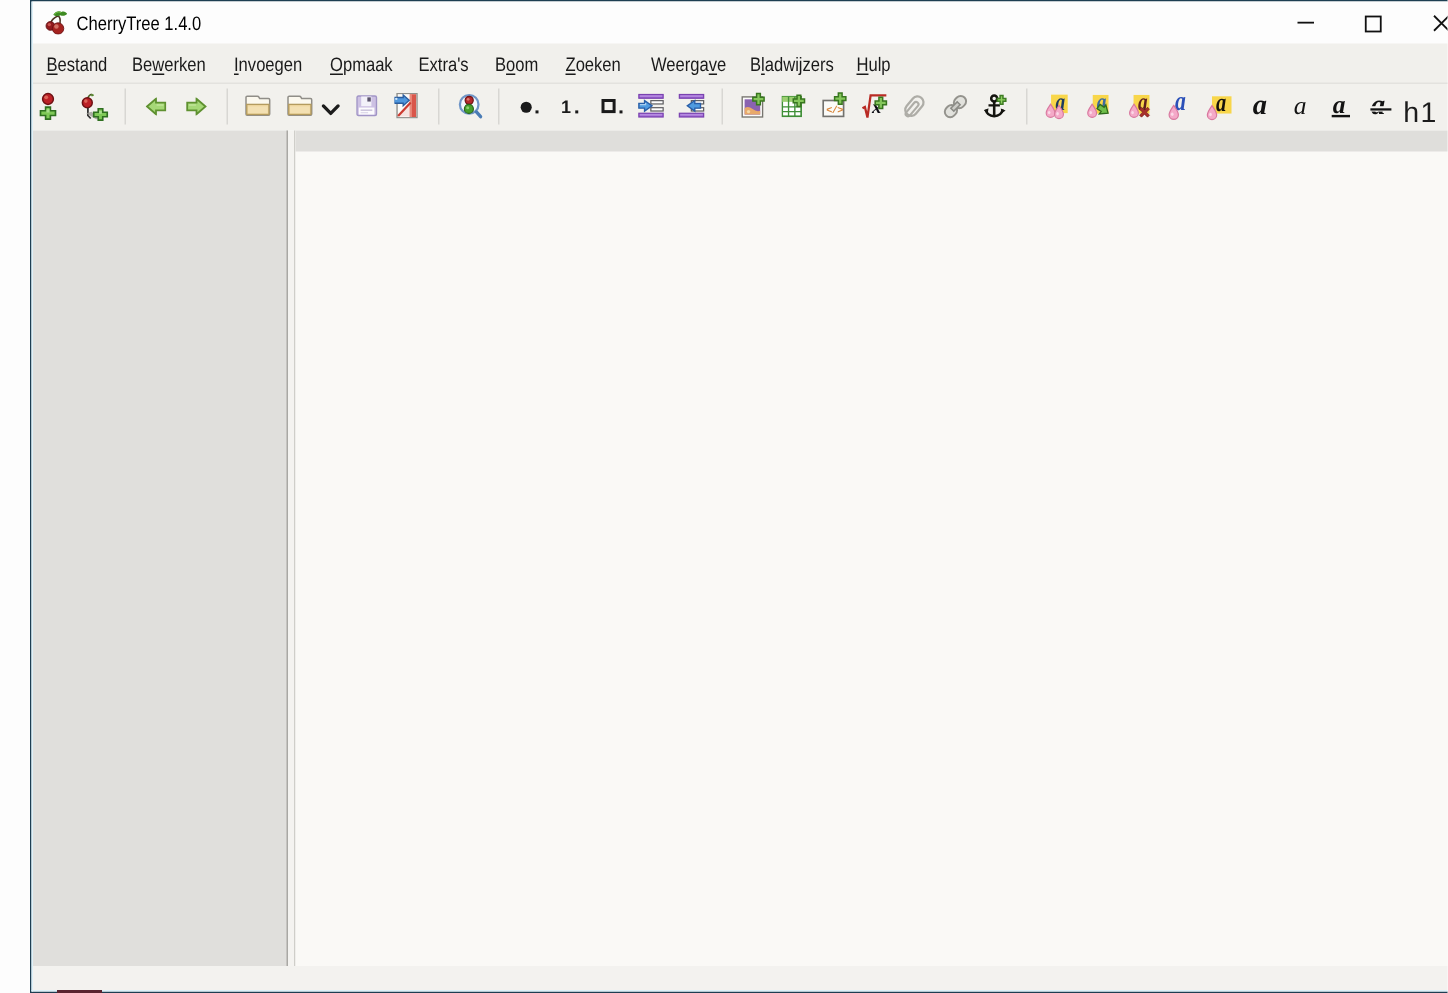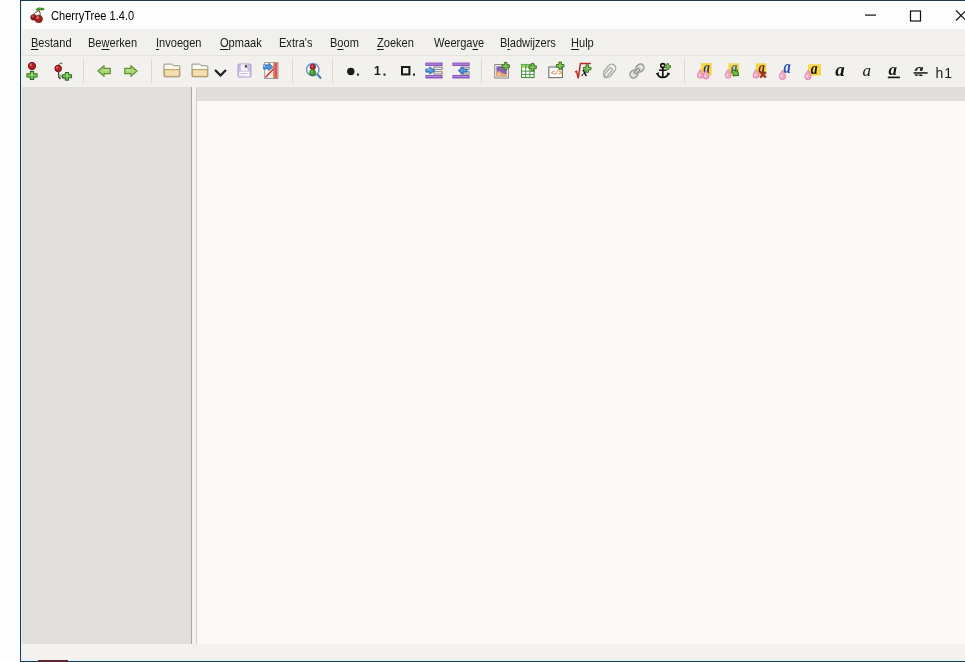--- a/index.html
+++ b/index.html
@@ -320,19 +320,19 @@
       <text x="3.5" y="14.4" font-family="Liberation Serif" font-size="17" font-style="italic" font-weight="bold" fill="#131313">a</text>
       <rect x="2.8" y="15.6" width="12.2" height="1.6" fill="#131313"></rect>
     </svg>
 
     <svg class="ic" style="left:891px;top:61px" width="18" height="19" viewBox="0 0 18 19">
       <text x="3" y="15.2" font-family="Liberation Serif" font-size="19" font-style="italic" font-weight="bold" fill="#131313">a</text>
       <rect x="2" y="9.8" width="15" height="3.6" fill="#f2f1ed"></rect>
       <rect x="2.6" y="11.2" width="14" height="1.5" fill="#131313"></rect>
     </svg>
 
-    <div class="abs" style="left:915.5px;top:64.5px;font-size:14px;color:#1c1c1c;letter-spacing:0.9px">h1</div>
+    <div class="abs" style="left:915.5px;top:64.5px;font-size:19px;color:#1c1c1c;letter-spacing:0.9px">h1</div>
 
     <svg class="ic" style="left:947px;top:68px" width="12" height="9" viewBox="0 0 12 9">
       <path d="M1.5 1.5 L6 6.2 L10.5 1.5" fill="none" stroke="#1c1c1c" stroke-width="2.3" stroke-linecap="round" stroke-linejoin="round"></path>
     </svg>
   </div>
 </div>
 
 </body></html>

